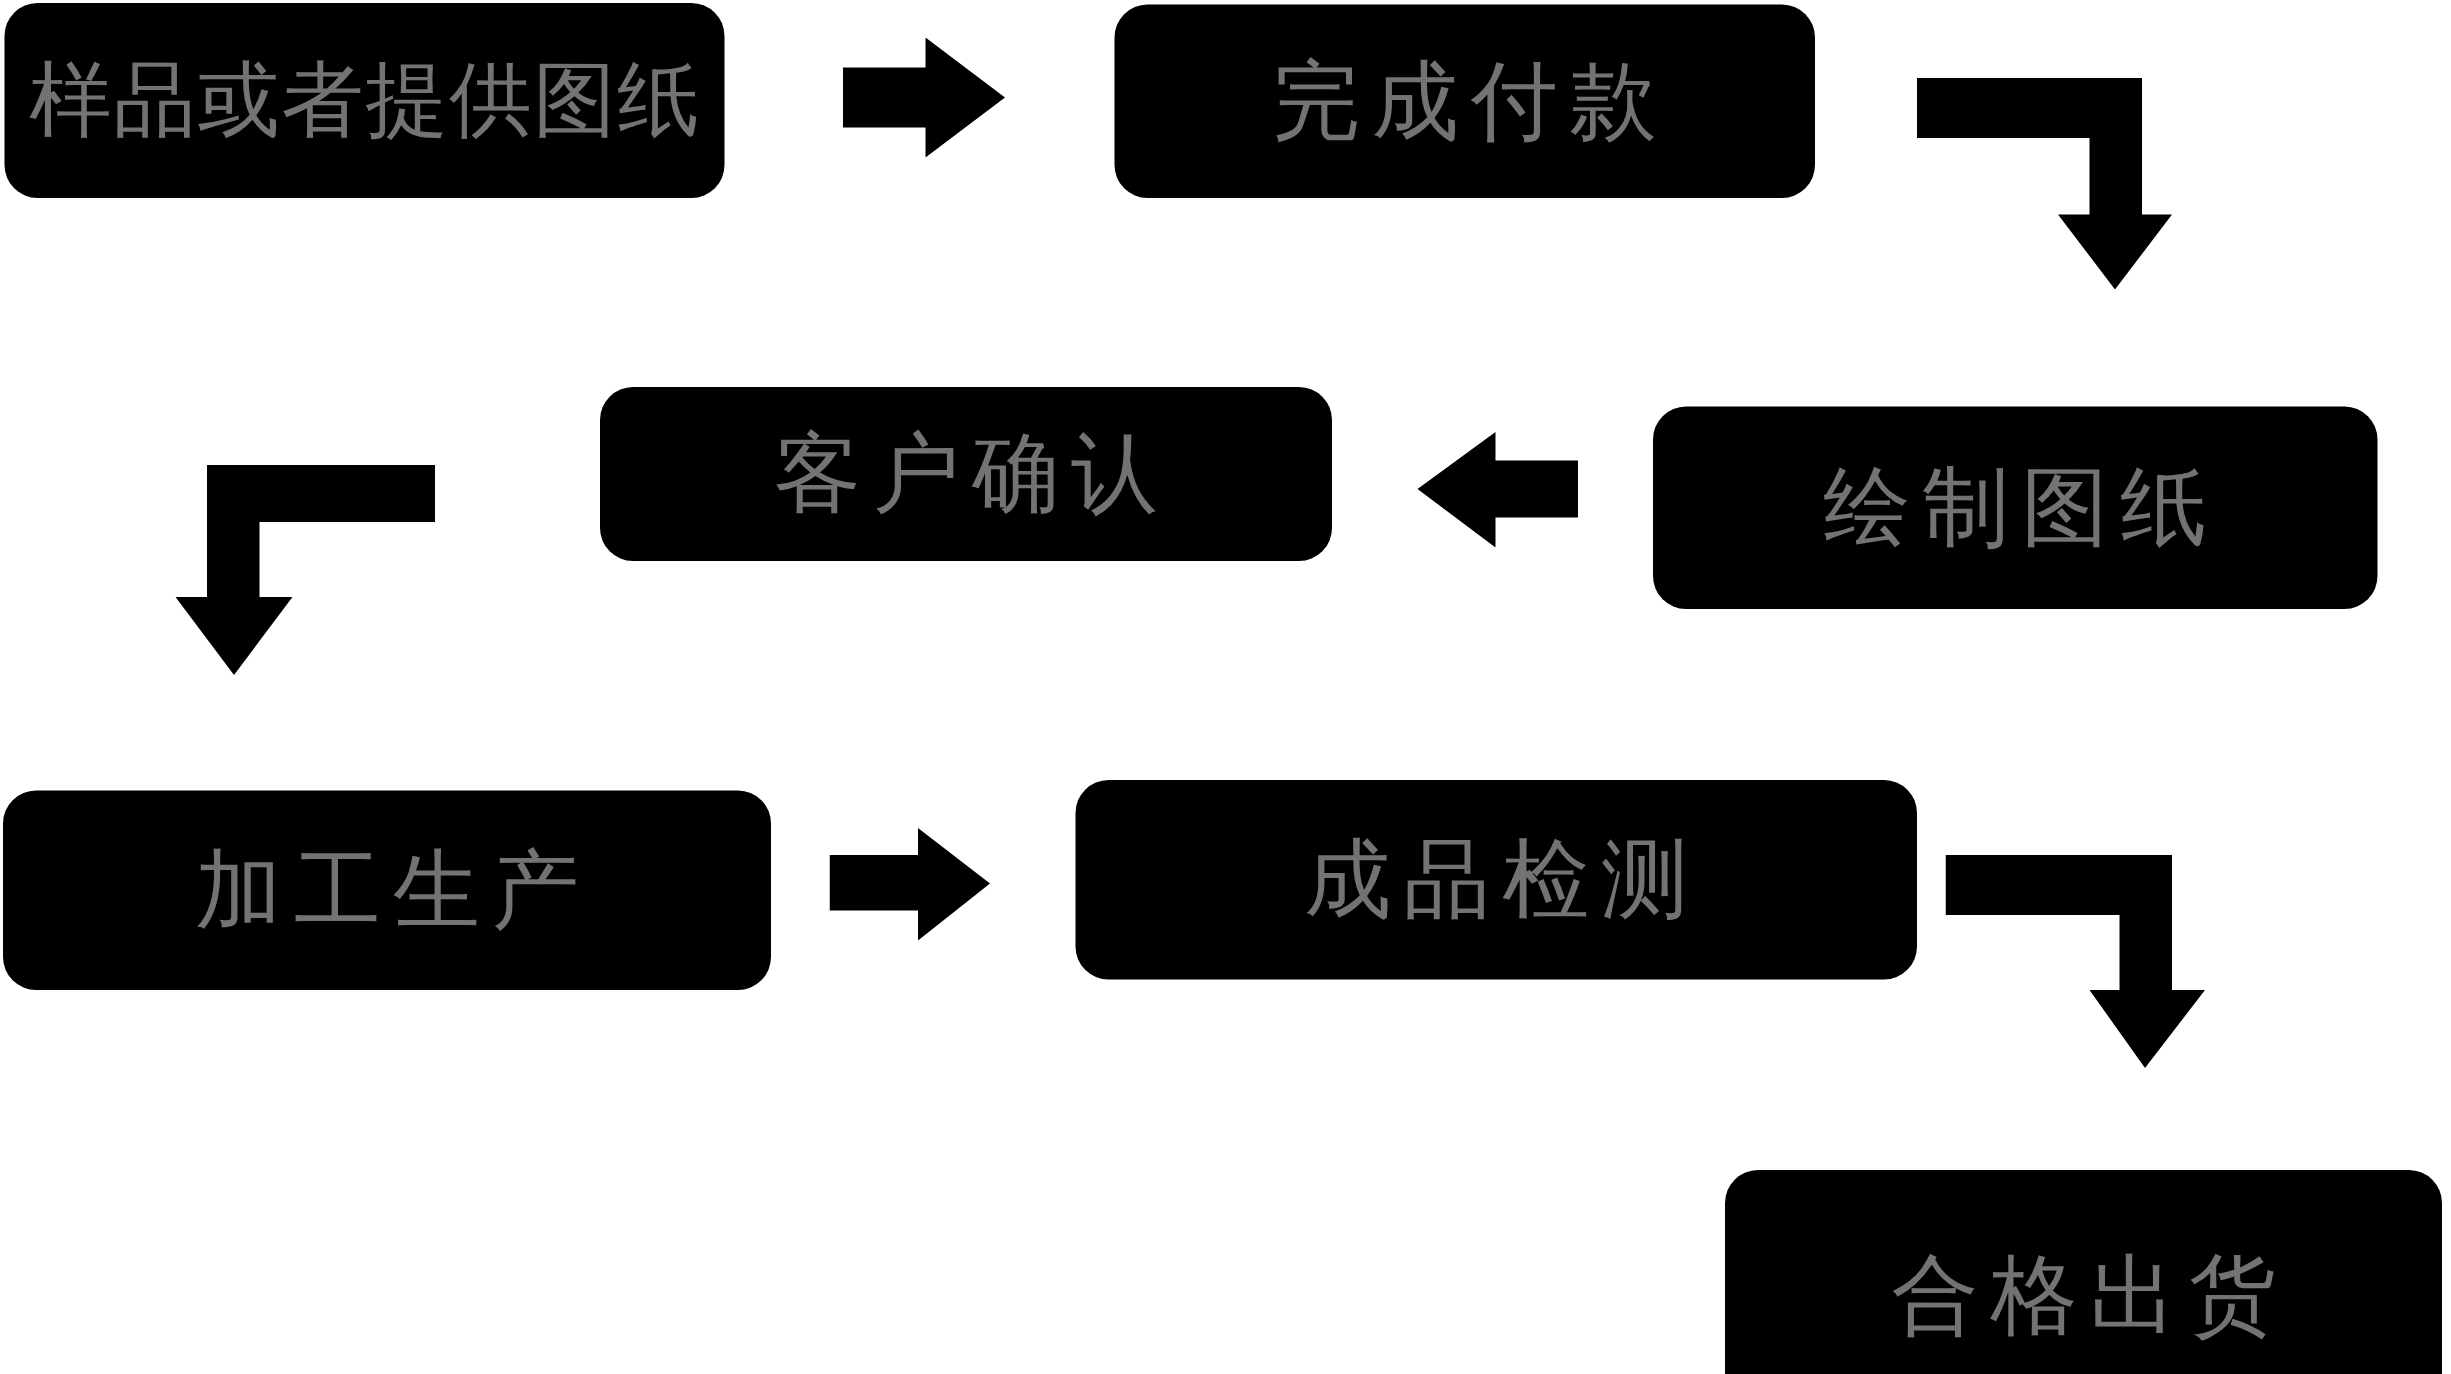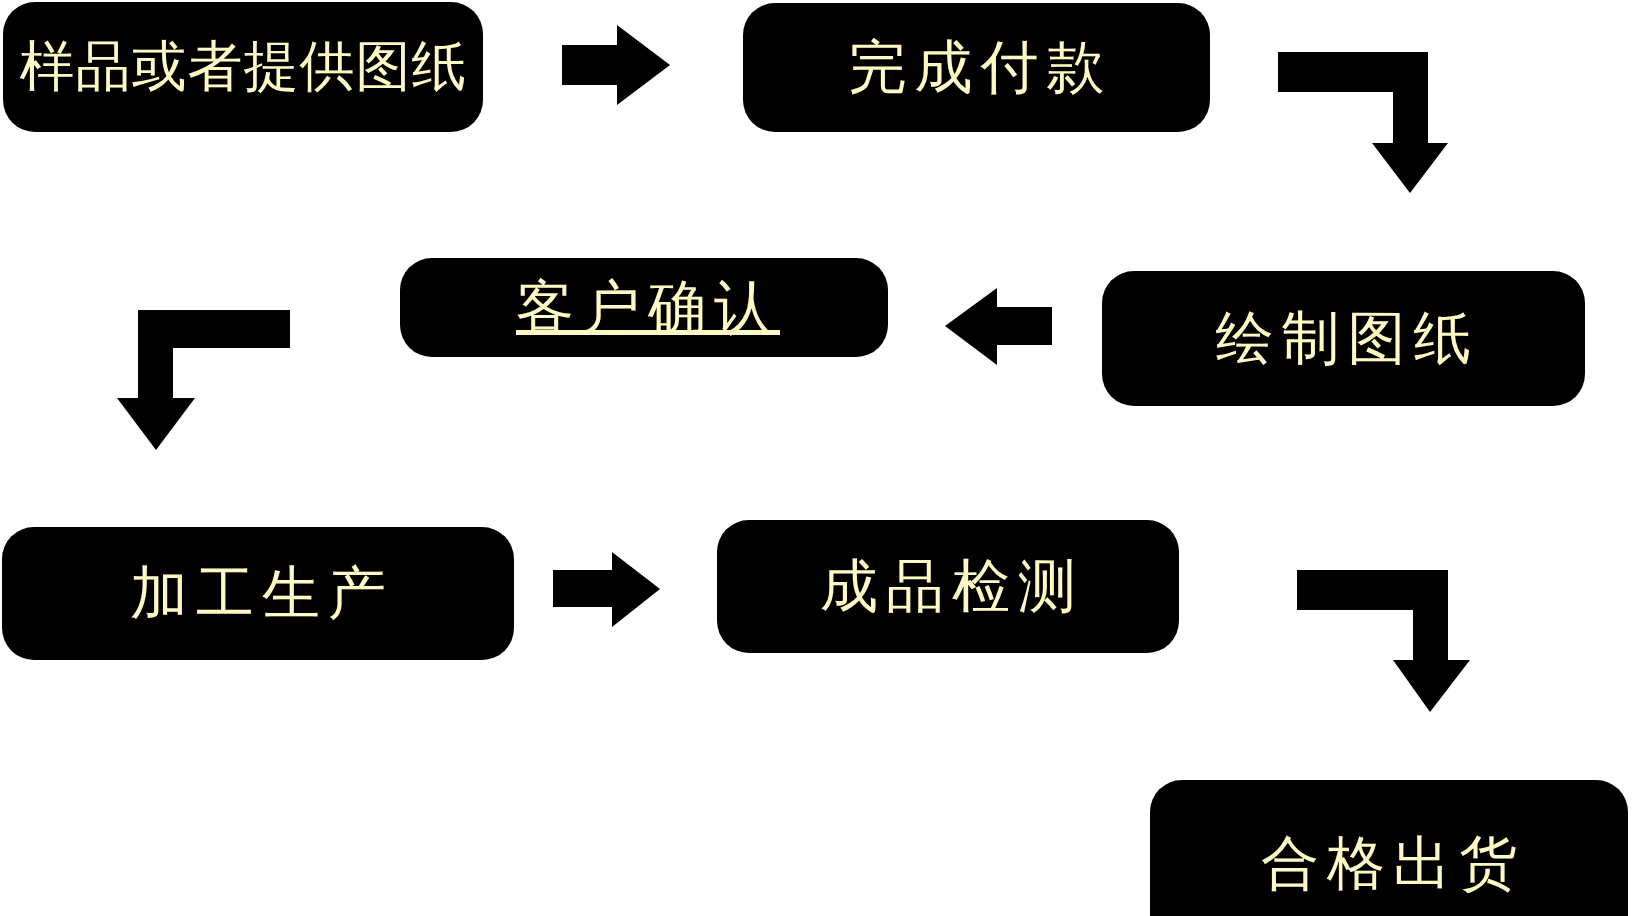--- a/index.html
+++ b/index.html
@@ -9,42 +9,42 @@
     position: relative;
     width: 1634px;
     height: 916px;
     background: #ffffff;
     overflow: hidden;
   }
 
   .node {
     position: absolute;
     background: #000000;
-    color: #fef9c3;
-    border-radius: 32px;
+    color: #737373;
+    border-radius: 22px;
     display: flex;
     align-items: center;
     justify-content: center;
     font-size: 58px;
     font-weight: 300;
     letter-spacing: 8px;
     padding-left: 8px;   
     box-sizing: border-box;
     white-space: nowrap;
   }
 
   
   .node-1 { left: 3px;    top: 2px;   width: 480px; height: 130px; font-size: 55px; letter-spacing: 1px; padding-left: 1px; }
   .node-2 { left: 743px;  top: 3px;   width: 467px; height: 129px; }
   
   .node-3 { left: 1102px; top: 258px; width: 483px; height: 135px; margin-top: 13px; }
-  .node-4 { left: 400px;  top: 258px; width: 488px; height: 99px; text-decoration: underline; }
+  .node-4 { left: 400px;  top: 258px; width: 488px; height: 116px; }
   
   .node-5 { left: 2px;    top: 527px; width: 512px; height: 133px; }
-  .node-6 { left: 717px;  top: 520px; width: 462px; height: 133px; }
+  .node-6 { left: 717px;  top: 520px; width: 561px; height: 133px; }
   
   .node-7 { left: 1150px; top: 780px; width: 478px; height: 168px; }
 
   .arrow { position: absolute; display: block; }
   .arrow polygon { fill: #000000; }
 
   .arrow-1 { left: 562px;  top: 25px;  }
   .arrow-2 { left: 1278px; top: 52px;  }
   .arrow-3 { left: 945px;  top: 288px; }
   .arrow-4 { left: 117px;  top: 310px; }

